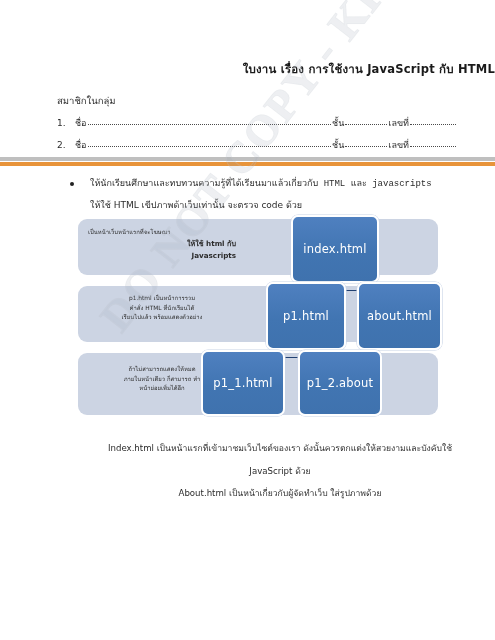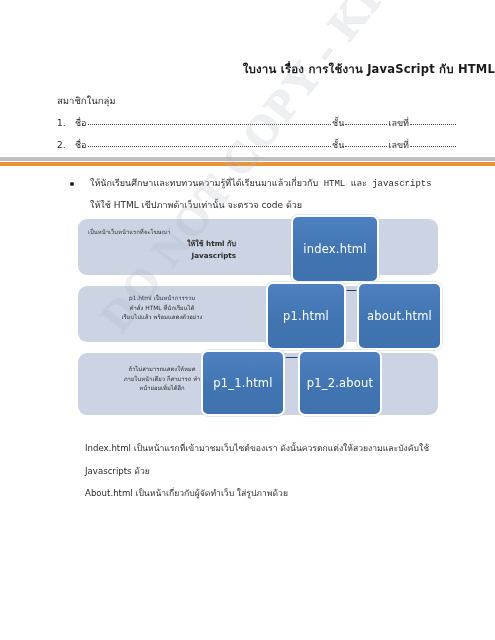--- a/index.html
+++ b/index.html
@@ -234,20 +234,21 @@
 
   
   .notes {
     position: absolute;
     left: 85px;
     top: 443px;
     width: 390px;
     font-size: 8.6px;
     line-height: 1.35;
     color: #2b2b2b;
+    text-align: center;
   }
   .notes p { margin: 0 0 11px 0; }
 </style>
 </head>
 <body>
 
 <div class="page">
 
   <div class="doc-title">ใบงาน  เรื่อง  การใช้งาน  JavaScript กับ HTML</div>
 
@@ -324,21 +325,21 @@
 
     <div class="node index">index.html</div>
     <div class="node p1">p1.html</div>
     <div class="node about">about.html</div>
     <div class="node p1_1">p1_1.html</div>
     <div class="node p1_2">p1_2.about</div>
   </div>
 
   <div class="notes">
     <p>Index.html เป็นหน้าแรกที่เข้ามาชมเว็บไซต์ของเรา  ดังนั้นควรตกแต่งให้สวยงามและบังคับใช้</p>
-    <p>Javascripts ด้วย</p>
+    <p>JavaScript ด้วย</p>
     <p>About.html  เป็นหน้าเกี่ยวกับผู้จัดทำเว็บ  ใส่รูปภาพด้วย</p>
   </div>
 
   <div class="watermark">
     <div class="watermark-text">DO NOT COPY - KRUPHAT</div>
   </div>
 
 </div>
 
 </body></html>

